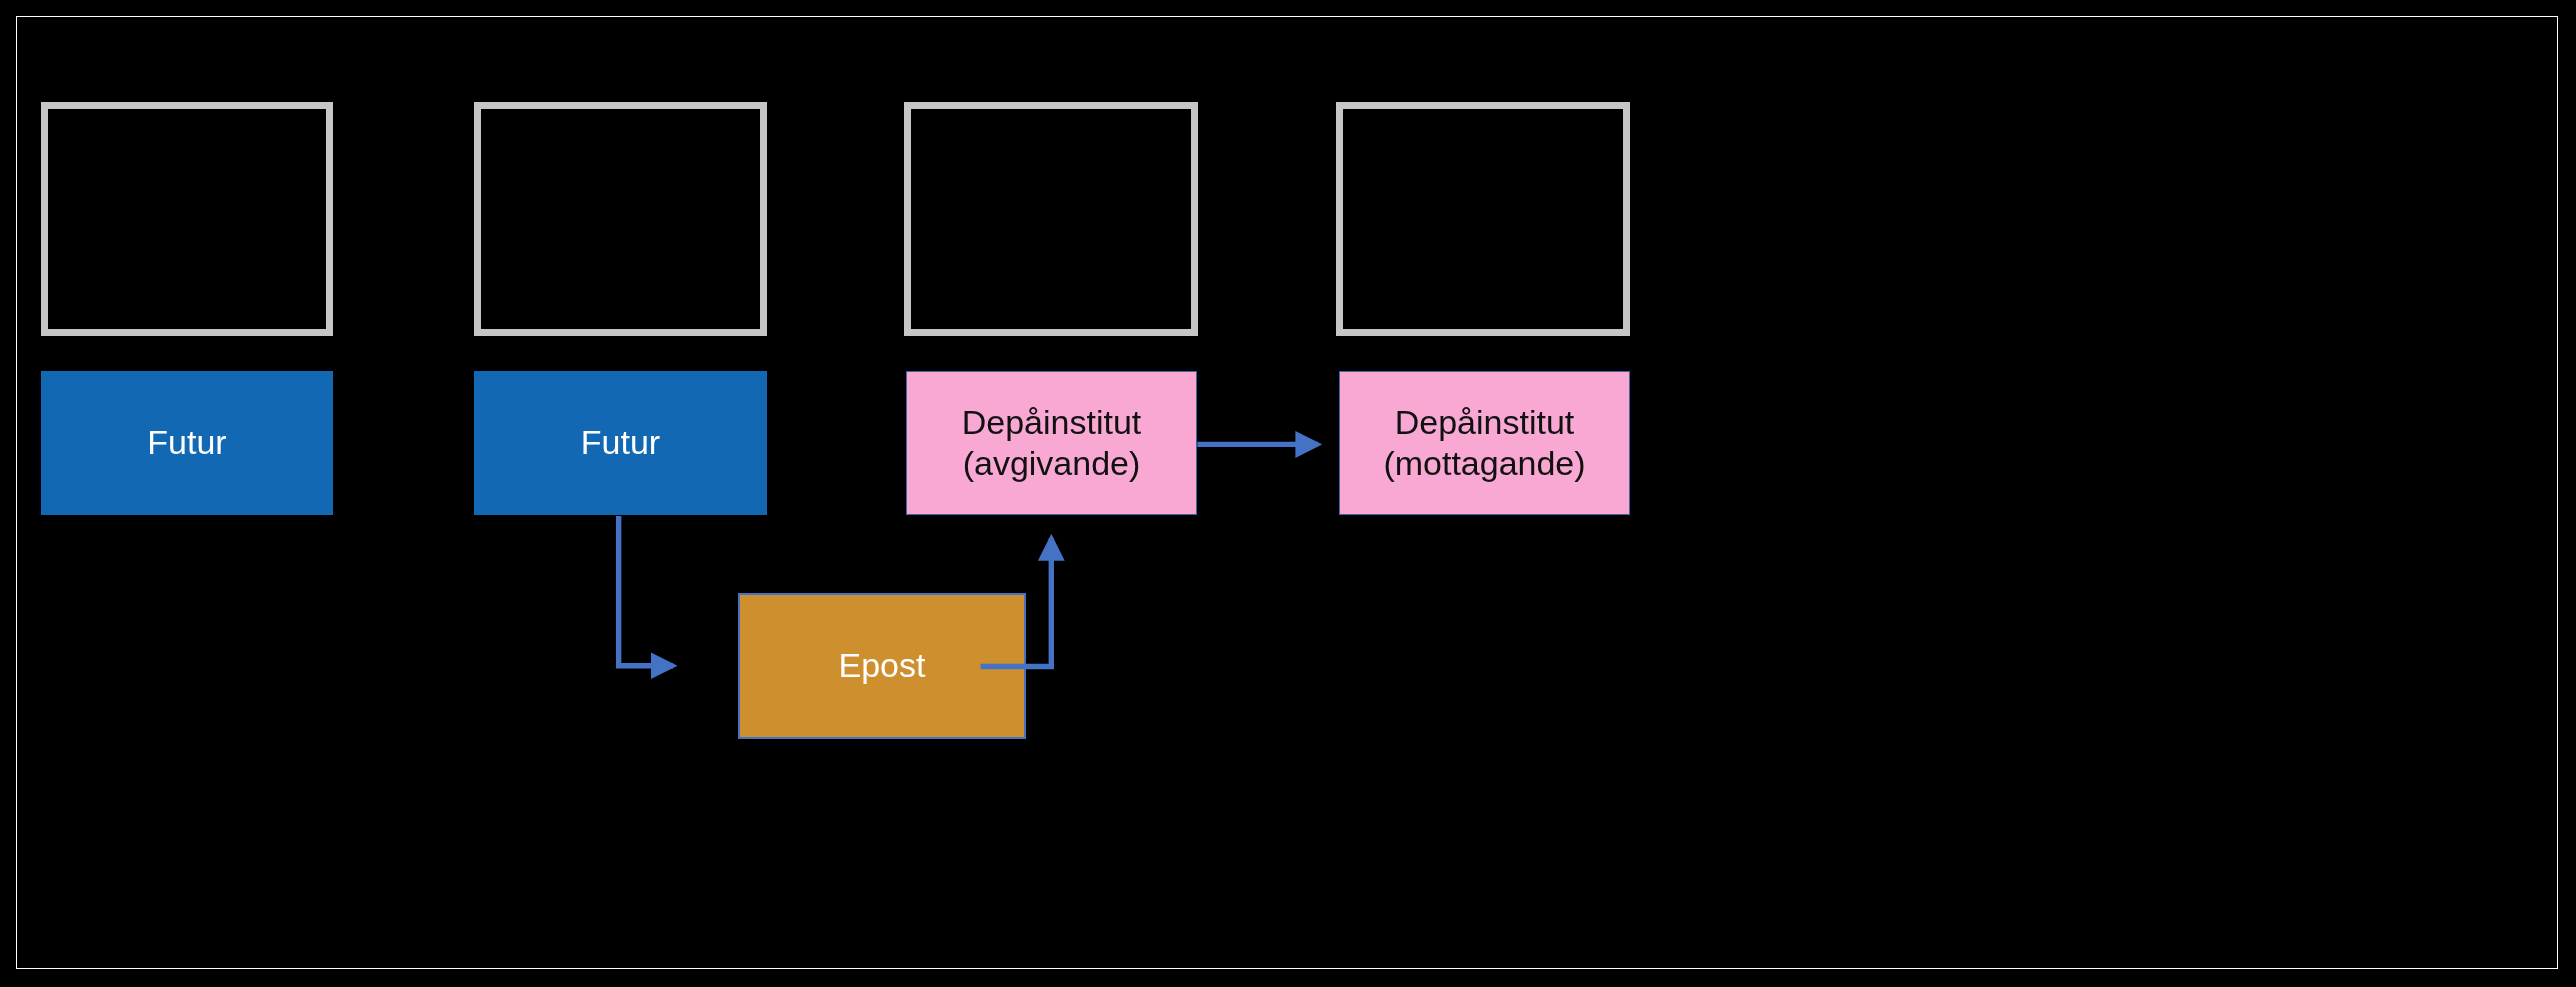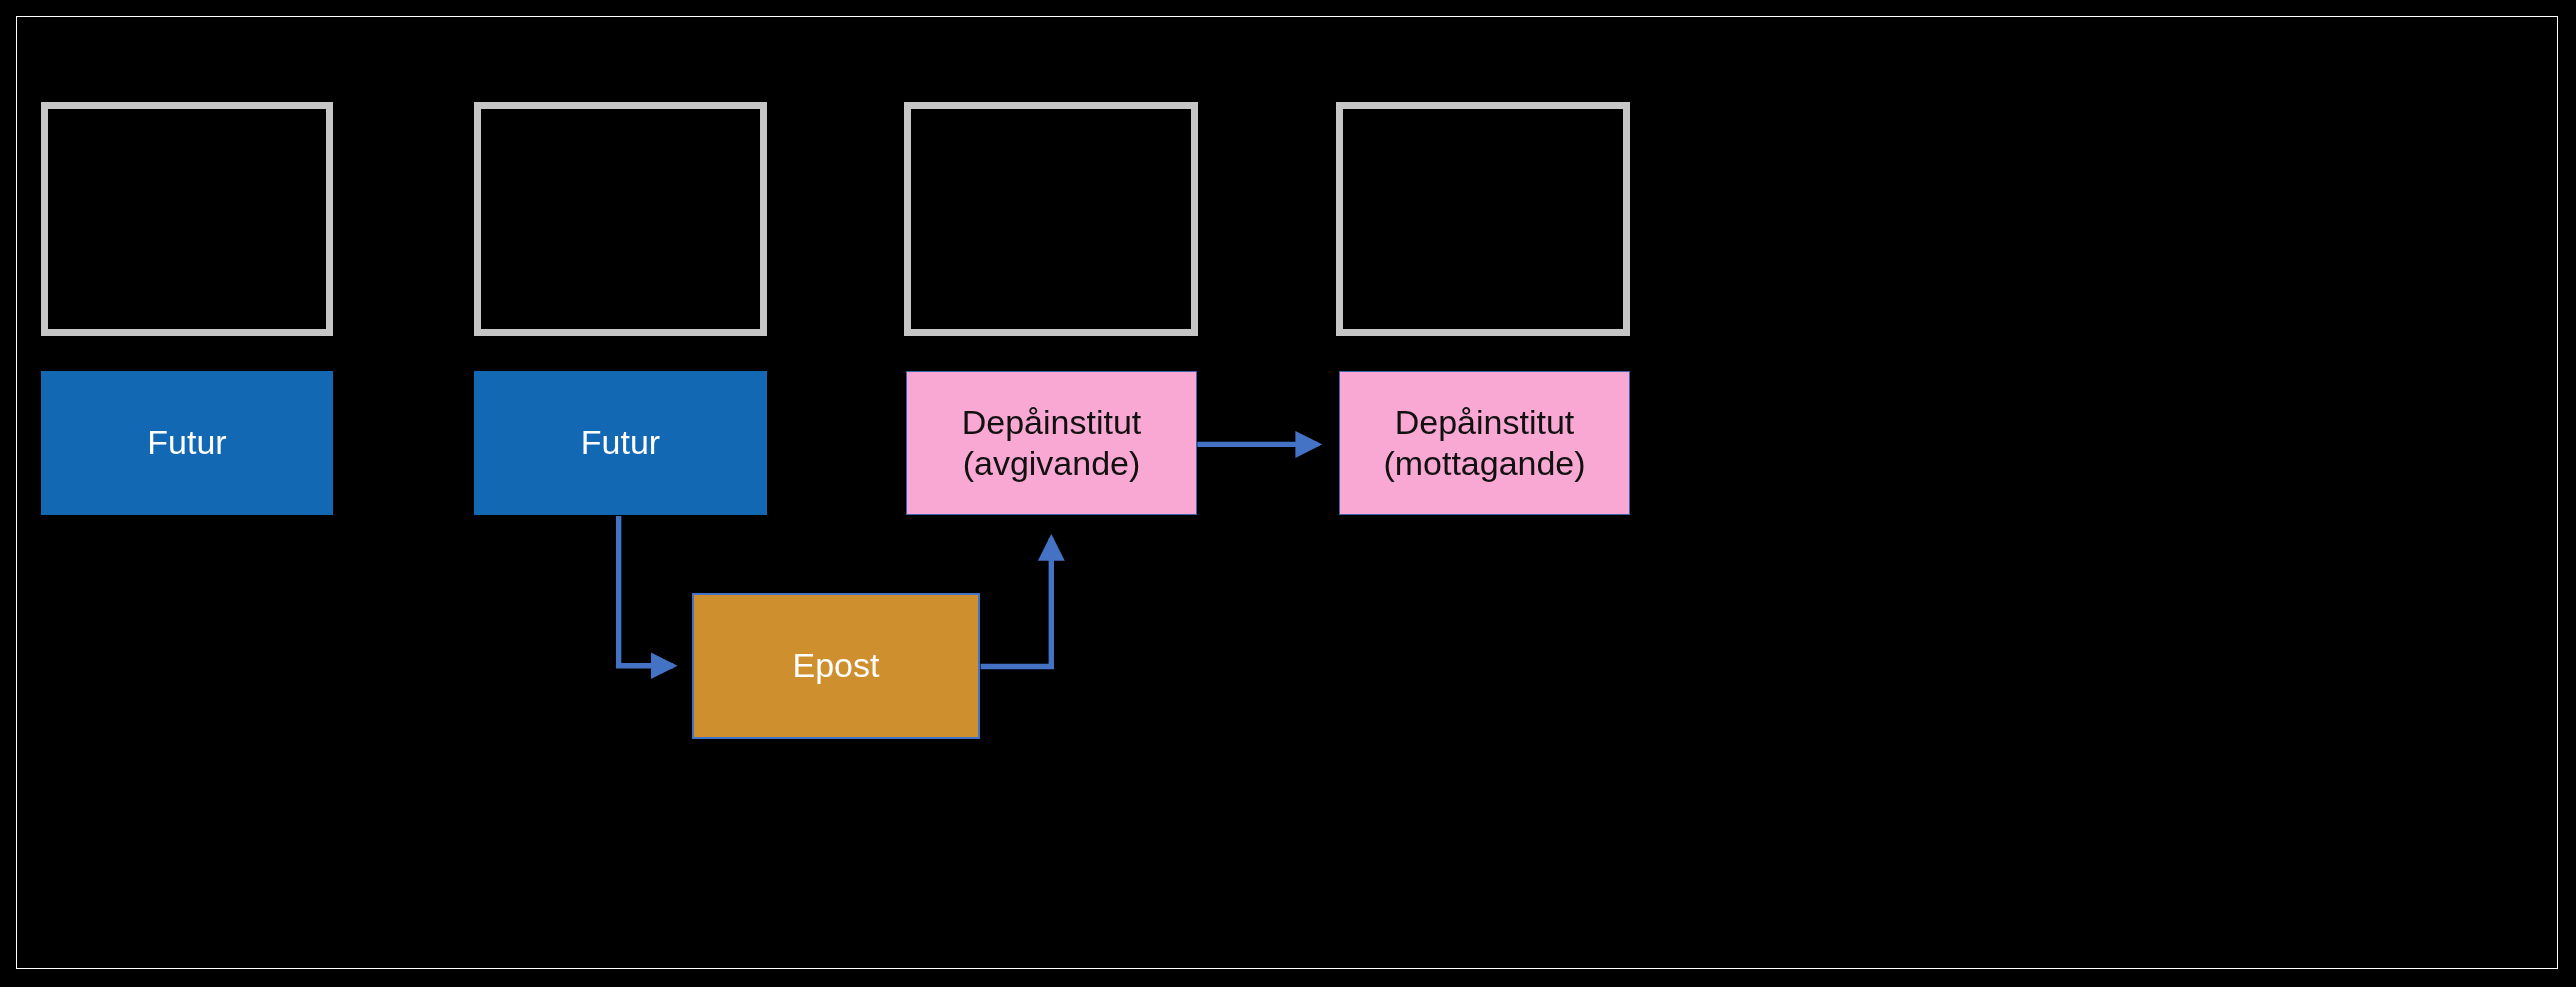--- a/index.html
+++ b/index.html
@@ -50,20 +50,21 @@
     background: #f9a8d4;
     border: 1.5px solid #3d63a8;
     color: #111111;
     font-size: 34px;
   }
   .node-epost {
     background: #ce8f2f;
     border: 2.3px solid #4472c4;
     color: #ffffff;
     font-size: 34px;
+    margin-left: 46px;
   }
   .node-label {
     display: block;
     white-space: pre-line;
   }
   .connector {
     position: absolute;
     left: 0;
     top: 0;
     width: 2576px;

